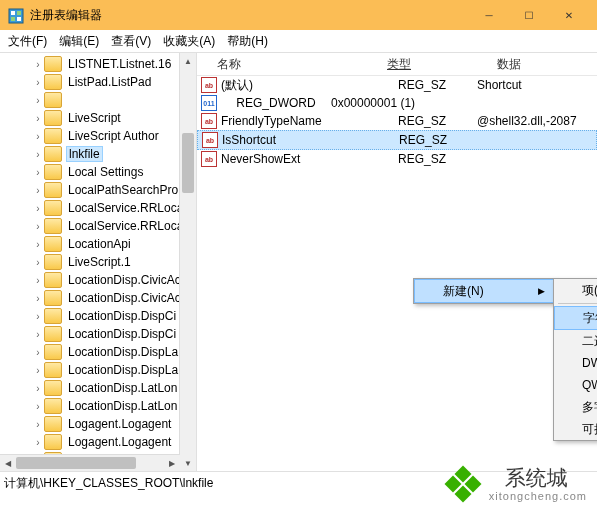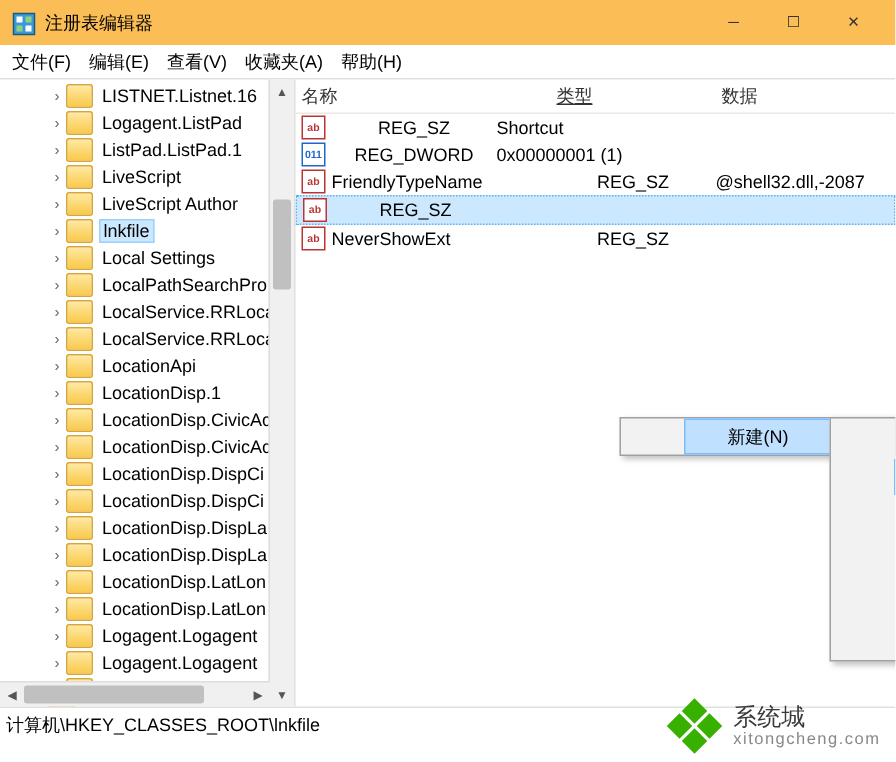--- a/index.html
+++ b/index.html
@@ -83,21 +83,21 @@
     overflow: hidden;
   }
   .list-header {
     display: flex;
     height: 22px;
     align-items: center;
     border-bottom: 1px solid #e8e8e8;
     font-weight: normal;
     color: #333;
   }
-  .col-name { width: 170px; padding-left: 4px; }
+  .col-name { width: 170px; padding-left: 20px; }
   .col-type { width: 110px; text-decoration: underline; }
   .col-data { flex: 1; }
   .list-row {
     display: flex;
     height: 18px;
     align-items: center;
   }
   .list-row.selected { background:#cce8ff; border:1px dotted #66afe9; }
   .value-icon {
     width: 16px; height: 16px;
@@ -138,21 +138,20 @@
   .hscroll .arrow{position:absolute; top:0; bottom:0; width:16px; display:flex;align-items:center;justify-content:center;font-size:8px;color:#555;}
   .hscroll .arrow.left{left:0;} .hscroll .arrow.right{right:0;}
   
   .ctx {
     position: absolute;
     background: #f2f2f2;
     border: 1px solid #a0a0a0;
     box-shadow: 2px 2px 4px rgba(0,0,0,0.25);
     font-size: 12px;
     z-index: 10;
-    padding-left: 42px;
   }
   .ctx.parent { left: 216px; top: 225px; width: 140px; }
   .ctx.child { left: 356px; top: 225px; width: 170px; }
   .ctx-row {
     height: 22px; display:flex; align-items:center;
     padding: 0 24px 0 28px;
     position:relative;
   }
   .ctx-row.hl { background:#bfe0ff; border:1px solid #7abdff; }
   .ctx-sep { height:1px; margin:2px 4px; background:#c8c8c8; }
@@ -161,21 +160,21 @@
   .watermark {
     position:absolute;
     right: 10px; bottom: 6px;
     display:flex; align-items:center; gap:8px;
     pointer-events:none;
   }
   .wm-logo {
     width:34px; height:34px; position:relative;
   }
   .wm-logo div{position:absolute;width:12px;height:12px;background:#38b000;transform:rotate(45deg);}
-  .wm-text { font-family:Liberation Serif, serif; font-size:16px; color:#3a3a3a; line-height:1; }
+  .wm-text { font-family:Liberation Mono, monospace; font-size:21px; color:#3a3a3a; line-height:1;margin-left:16px; }
   .wm-sub { font-size:11px; color:#888; letter-spacing:1px;text-align:right; }
 </style>
 </head>
 <body>
 
 <div class="titlebar">
   <div class="titlebar-left">
     <svg class="title-icon" viewBox="0 0 16 16">
       <rect x="1" y="1" width="14" height="14" fill="#3a9ad9" stroke="#1d5a80"></rect>
       <rect x="3" y="3" width="4" height="4" fill="#fff"></rect>
@@ -205,26 +204,25 @@
   <div class="tree">
     <div class="tree-inner" id="tree-inner">
         <div class="tree-row" style="padding-left: 26px;">
           <span class="expander">›</span>
           <span class="folder"></span>
           <span class="label">LISTNET.Listnet.16</span>
         </div>
         <div class="tree-row" style="padding-left: 26px;">
           <span class="expander">›</span>
           <span class="folder"></span>
-          <span class="label">Logagent.ListPad</span>
-        </div>
-        <div class="tree-row" style="padding-left: 26px;">
-          <span class="expander">›</span>
-          <span class="folder"></span>
-          <span class="label">ListPad.ListPad.1</span>
+          <span class="label">ListPad.ListPad</span>
+        </div>
+        <div class="tree-row" style="padding-left: 26px;">
+          <span class="expander">›</span>
+          <span class="folder"></span>
         </div>
         <div class="tree-row" style="padding-left: 26px;">
           <span class="expander">›</span>
           <span class="folder"></span>
           <span class="label">LiveScript</span>
         </div>
         <div class="tree-row" style="padding-left: 26px;">
           <span class="expander">›</span>
           <span class="folder"></span>
           <span class="label">LiveScript Author</span>
@@ -255,21 +253,21 @@
           <span class="label">LocalService.RRLoca</span>
         </div>
         <div class="tree-row" style="padding-left: 26px;">
           <span class="expander">›</span>
           <span class="folder"></span>
           <span class="label">LocationApi</span>
         </div>
         <div class="tree-row" style="padding-left: 26px;">
           <span class="expander">›</span>
           <span class="folder"></span>
-          <span class="label">LocationDisp.1</span>
+          <span class="label">LiveScript.1</span>
         </div>
         <div class="tree-row" style="padding-left: 26px;">
           <span class="expander">›</span>
           <span class="folder"></span>
           <span class="label">LocationDisp.CivicAc</span>
         </div>
         <div class="tree-row" style="padding-left: 26px;">
           <span class="expander">›</span>
           <span class="folder"></span>
           <span class="label">LocationDisp.CivicAc</span>
@@ -337,36 +335,38 @@
 
   <div class="list">
     <div class="list-header">
       <div class="col-name">名称</div>
       <div class="col-type">类型</div>
       <div class="col-data">数据</div>
     </div>
     <div id="list-body">
         <div class="list-row">
           <span class="value-icon">ab</span>
+          <span class="cell-name">(默认)</span>
           <span class="cell-type">REG_SZ</span>
           <span class="cell-data">Shortcut</span>
         </div>
         <div class="list-row">
           <span class="value-icon bin">011</span>
           <span class="cell-type">REG_DWORD</span>
           <span class="cell-data">0x00000001 (1)</span>
         </div>
         <div class="list-row">
           <span class="value-icon">ab</span>
           <span class="cell-name">FriendlyTypeName</span>
           <span class="cell-type">REG_SZ</span>
           <span class="cell-data">@shell32.dll,-2087</span>
         </div>
         <div class="list-row selected">
           <span class="value-icon">ab</span>
+          <span class="cell-name">IsShortcut</span>
           <span class="cell-type">REG_SZ</span>
           <span class="cell-data"></span>
         </div>
         <div class="list-row">
           <span class="value-icon">ab</span>
           <span class="cell-name">NeverShowExt</span>
           <span class="cell-type">REG_SZ</span>
           <span class="cell-data"></span>
         </div>
       </div>

